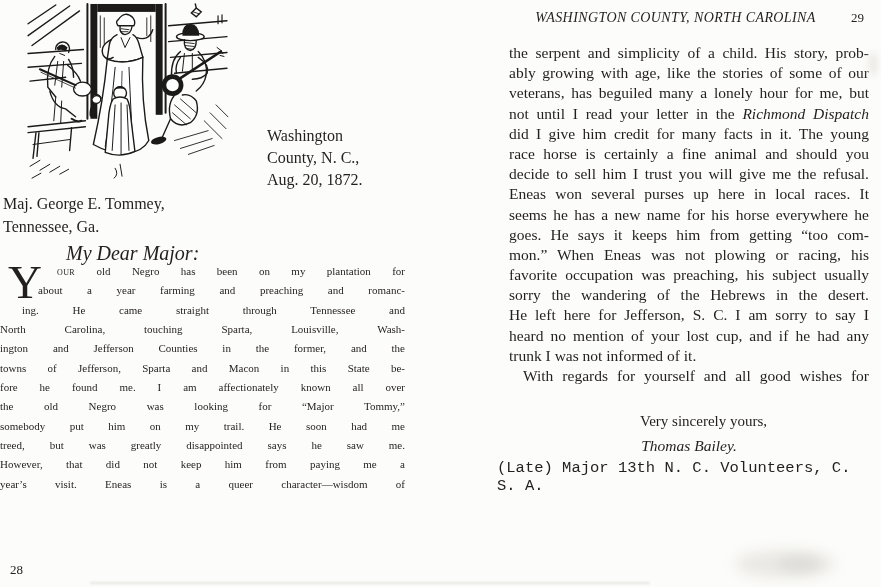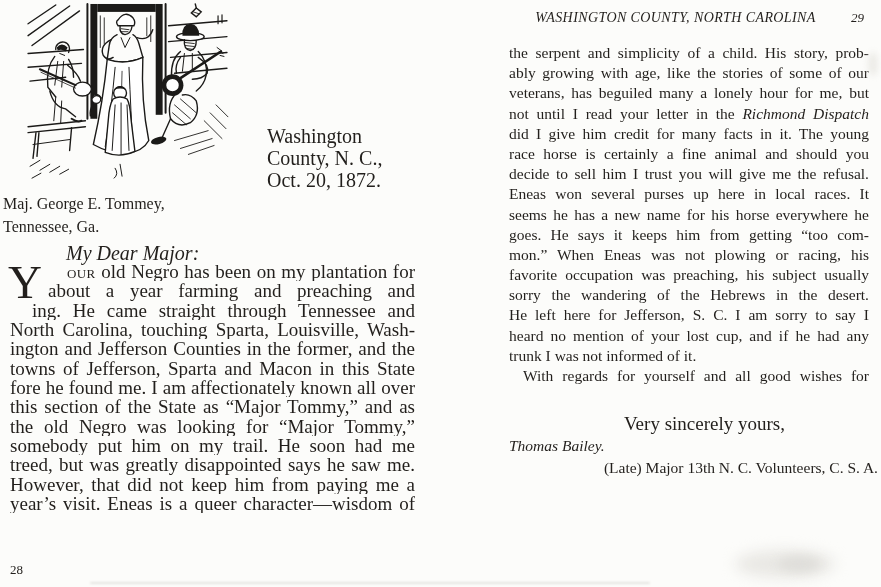--- a/index.html
+++ b/index.html
@@ -11,42 +11,42 @@
   }
   .abs { position:absolute; }
   .jl { text-align:justify; text-align-last:justify; overflow:hidden; }
   .jl.endpara { text-align-last:left; }
   .sc { font-variant:small-caps; letter-spacing:.4px; }
   .it { font-style:italic; }
 
   
   .runhead { left:508px; top:10px; width:356px; display:flex; align-items:baseline; }
   .runhead .title { flex:1; text-align:center; font-style:italic; font-size:14px; letter-spacing:.4px; white-space:nowrap; }
-  .runhead .pnum { font-size:13px; padding-left:8px;font-style:italic; }
+  .runhead .pnum { font-size:13px; padding-left:8px; }
 
   
   .illustration { left:25px; top:2px; width:205px; height:190px; }
-  .dateline { left:267px; top:125px; font-size:20px; line-height:22px; }
+  .dateline { left:267px; top:125px; font-size:16px; line-height:22px; }
   .address  { left:3px;  top:193px; font-size:16px; line-height:22.5px; }
   .salutation { left:66px; top:242px; font-size:20px;font-style:italic; }
   .dropcap { left:8px; top:262px; font-size:47px; line-height:40px; }
-  .leftbody { left:10px; top:262px; width:405px; font-size:19px; }
+  .leftbody { left:0; top:262px; width:405px; font-size:11px; }
   .leftbody .jl { height:19.35px; line-height:19.35px; }
   .cap0 { padding-left:57px; }
   .cap1 { padding-left:38px; }
   .cap2 { padding-left:22px; }
   .pnum-left { left:10px; top:562px; font-size:13px; }
 
   
   .rightbody { left:509px; top:43px; width:360px; font-size:15.5px; }
   .rightbody .jl { height:20.2px; line-height:20.2px; }
   .indent { padding-left:14px; }
-  .closing { left:624px; top:413px; font-size:19px; }
-  .signature { left:509px; top:437px; width:360px; text-align:left; font-style:italic; font-size:15.5px; }
-  .sigline { left:497px; top:459px; width:381px; text-align:right; font-size:15.5px; }
+  .closing { left:640px; top:413px; font-size:15px; }
+  .signature { left:509px; top:437px; width:360px; text-align:center; font-style:italic; font-size:15.5px; }
+  .sigline { left:497px; top:459px; width:381px; font-size:15.5px;font-family:Liberation Mono, monospace; }
 
   
   .smudge { position:absolute; border-radius:50%; pointer-events:none; }
   .sm1 { left:735px; top:550px; width:100px; height:28px; background:#e9e8e4; filter:blur(7px); }
   .sm2 { left:778px; top:556px; width:42px; height:16px; background:#dfdeda; filter:blur(5px); }
   .sm3 { left:868px; top:52px; width:10px; height:24px; background:#ecebe7; filter:blur(3px); }
   .sm4 { left:90px; top:582px; width:560px; height:2px; background:#dcdbd7; filter:blur(1px); border-radius:2px; opacity:.7; }
 </style>
 </head>
 <body>
@@ -140,41 +140,40 @@
       <path d="M10,132 L7,158 M13,132 L11,156 M46,127 L44,150"></path>
       <path d="M7,144 L44,139" stroke-width="1"></path>
       <path d="M4,166 l10,-6 M14,170 l10,-6 M24,172 l10,-6 M34,174 l9,-5 M6,178 l9,-5" stroke-width="1"></path>
       <path d="M90,168 q4,6 -1,10 M95,164 l2,12" stroke-width="1"></path>
     </g>
   </svg>
 
   <div class="abs dateline">
     <div>Washington</div>
     <div>County, N. C.,</div>
-    <div>Oct. 20, 1872.</div>
+    <div>Aug. 20, 1872.</div>
   </div>
 
   <div class="abs address">
     <div>Maj. George E. Tommey,</div>
     <div>Tennessee, Ga.</div>
   </div>
 
   <div class="abs salutation">My Dear Major:</div>
 
   <div class="abs dropcap">Y</div>
 
   <div class="abs leftbody">
     <div class="jl cap0"><span class="sc">our</span><span> old Negro has been on my plantation for</span></div>
     <div class="jl cap1">about a year farming and preaching and romanc-</div>
     <div class="jl cap2">ing.  He came straight through Tennessee and</div>
     <div class="jl">North Carolina, touching Sparta, Louisville, Wash-</div>
     <div class="jl">ington and Jefferson Counties in the former, and the</div>
     <div class="jl">towns of Jefferson, Sparta and Macon in this State be-</div>
     <div class="jl">fore he found me.  I am affectionately known all over</div>
-    <div class="jl">this section of the State as “Major Tommy,” and as</div>
     <div class="jl">the old Negro was looking for “Major Tommy,”</div>
     <div class="jl">somebody put him on my trail.  He soon had me</div>
     <div class="jl">treed, but was greatly disappointed says he saw me.</div>
     <div class="jl">However, that did not keep him from paying me a</div>
     <div class="jl">year’s visit.  Eneas is a queer character—wisdom of</div>
   </div>
 
   <div class="abs pnum-left">28</div>
 
   <div class="abs runhead">

